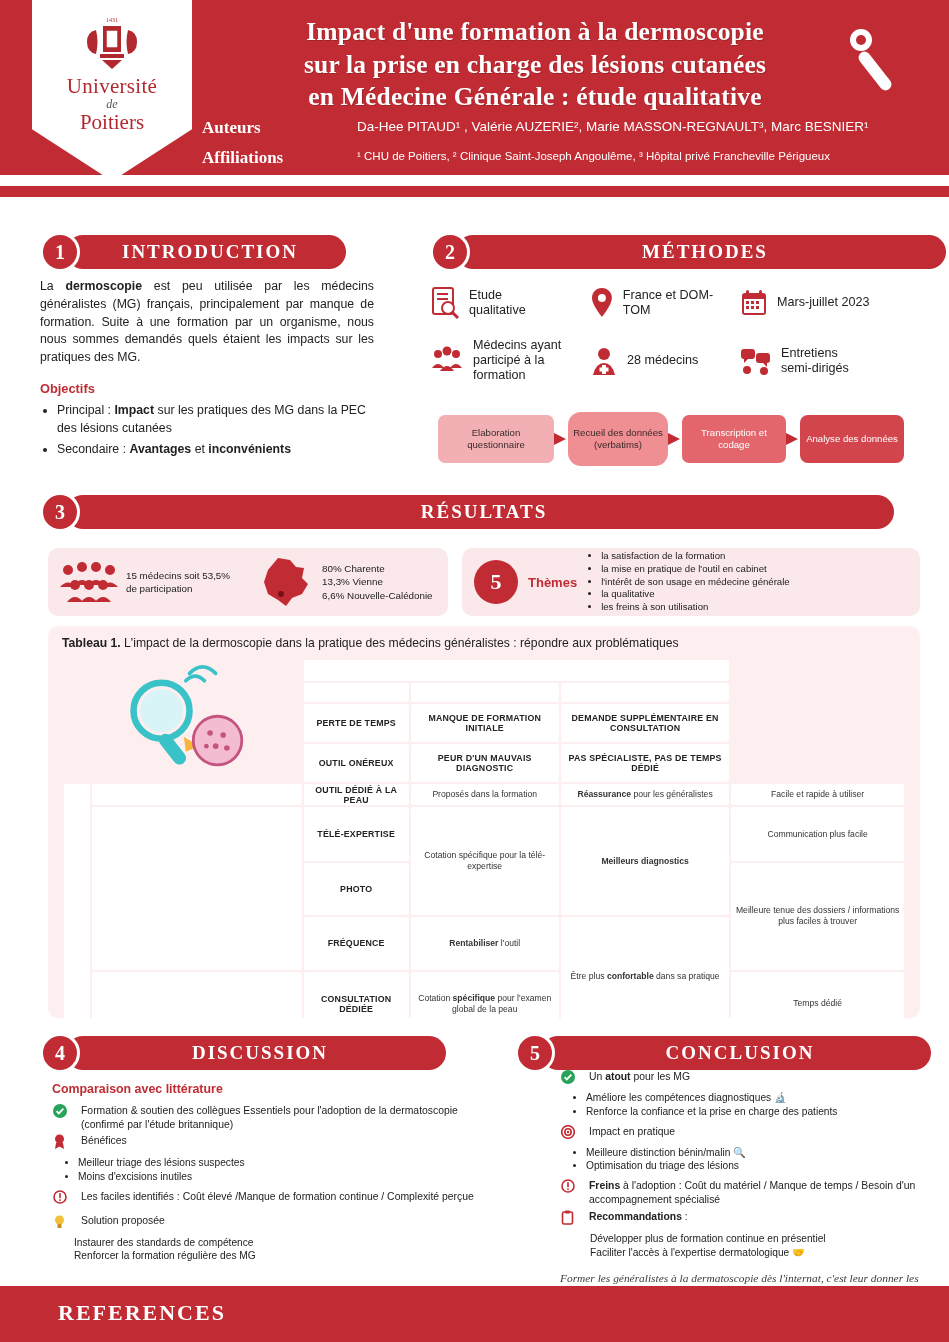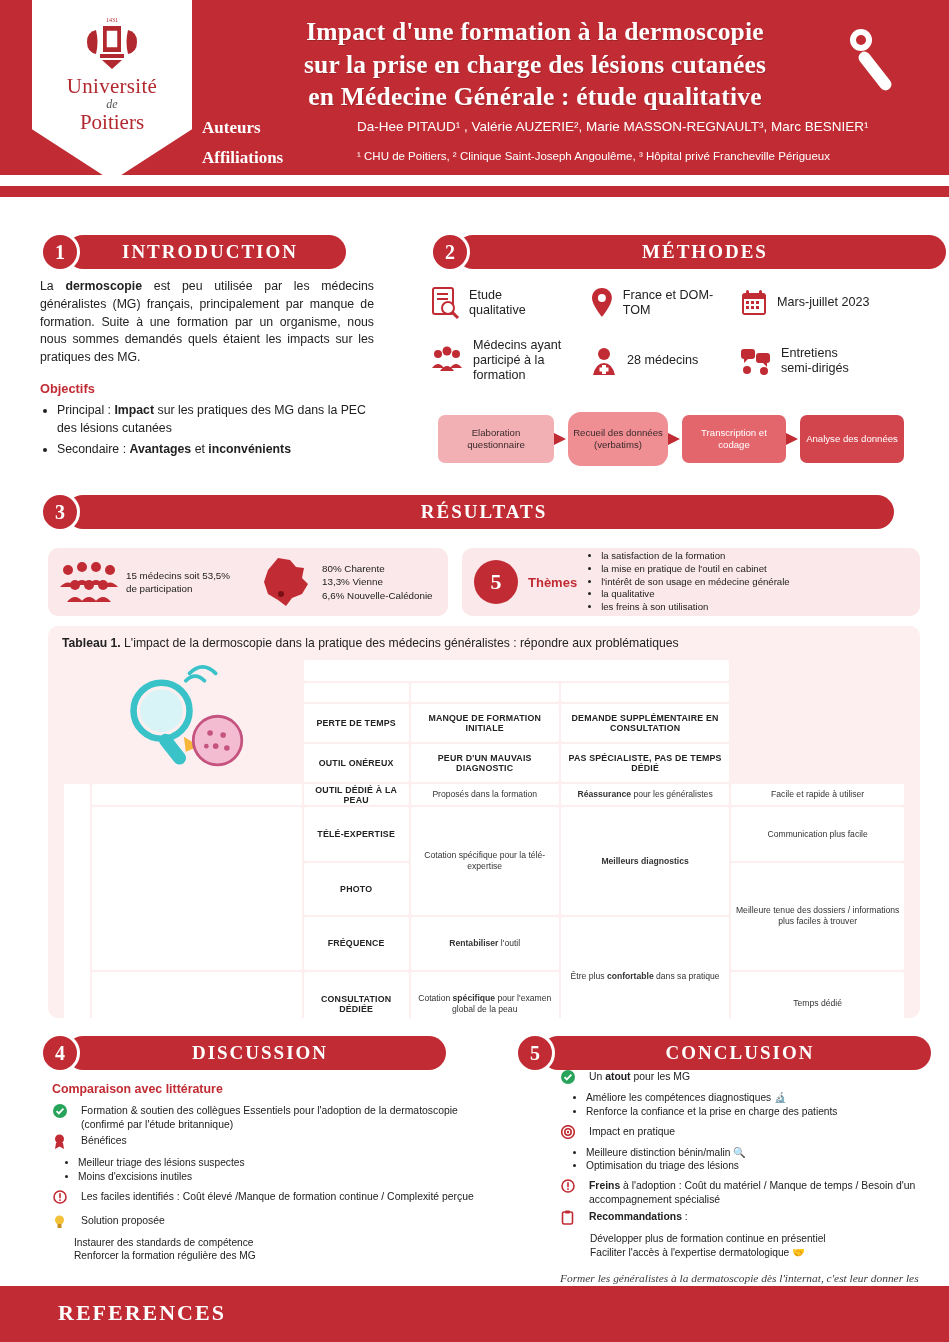--- a/index.html
+++ b/index.html
@@ -83,21 +83,21 @@
   .meth-txt { font-size:12.6px; line-height:1.2; }
   .flow { position:absolute; left:438px; top:412px; width:480px; display:flex; align-items:center; }
   .flow-box {
     background:#f3b0b4; color:#3a2a2b; font-size:9.6px; text-align:center;
     border-radius:7px; padding:8px 4px; line-height:1.28;
     display:flex; align-items:center; justify-content:center;
   }
   .flow-box.w1{width:116px;height:48px;}
   .flow-box.w2{width:100px;height:54px;background:#ef8e93;border-radius:13px;}
   .flow-box.w3{width:104px;height:48px;background:#e4666d;color:#fff;}
-  .flow-box.w4{width:104px;height:48px;background:#d2454d;color:#fff;}
+  .flow-box.w4{width:104px;height:48px;background:#d2454d;color:#fff;border-radius:8px;}
   .arrow { width:14px; height:12px; position:relative; }
   .arrow:after{
     content:""; position:absolute; left:0; top:0;
     border-top:6px solid transparent; border-bottom:6px solid transparent;
     border-left:12px solid #c12b33;
   }
 
   
   .res-head { position:absolute; left:40px; top:492px; }
   .res-bar { width:828px; }

